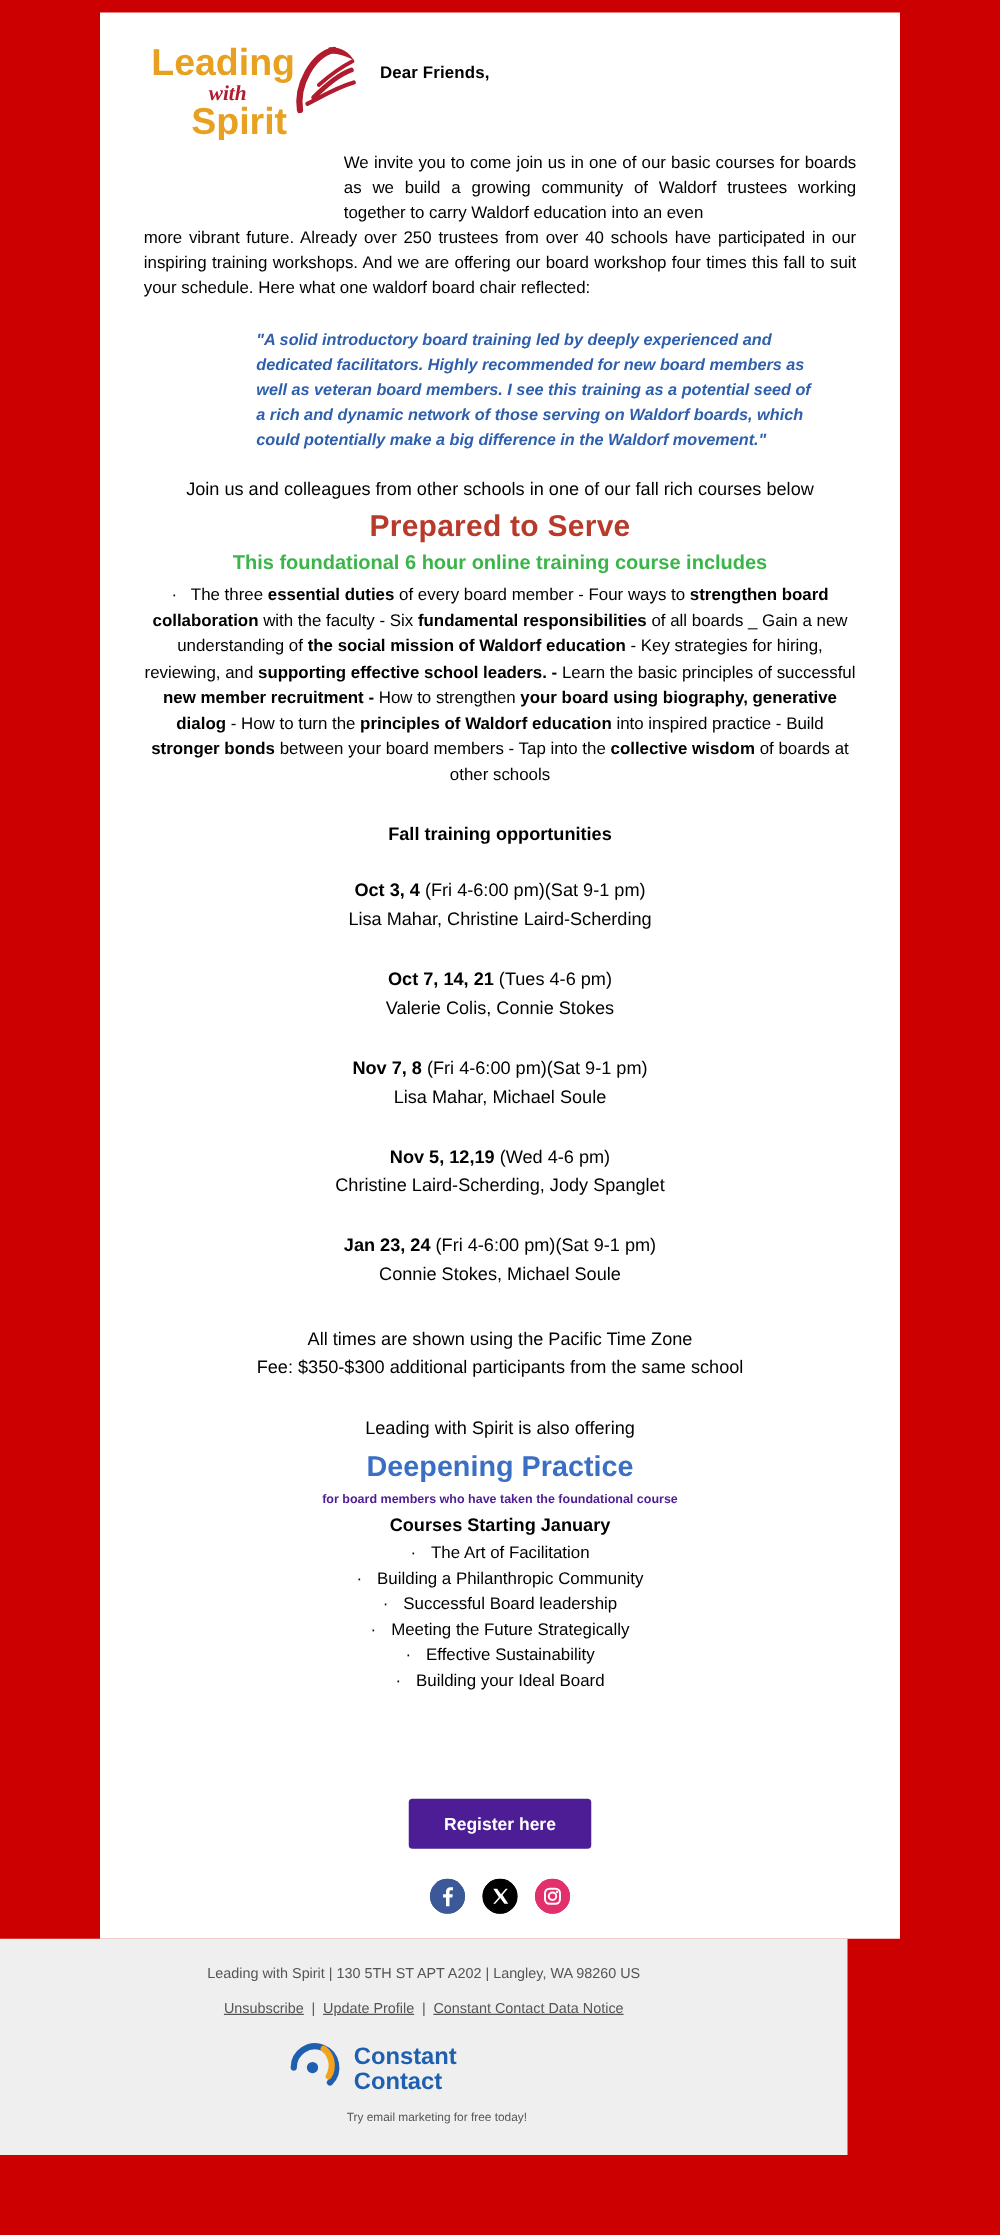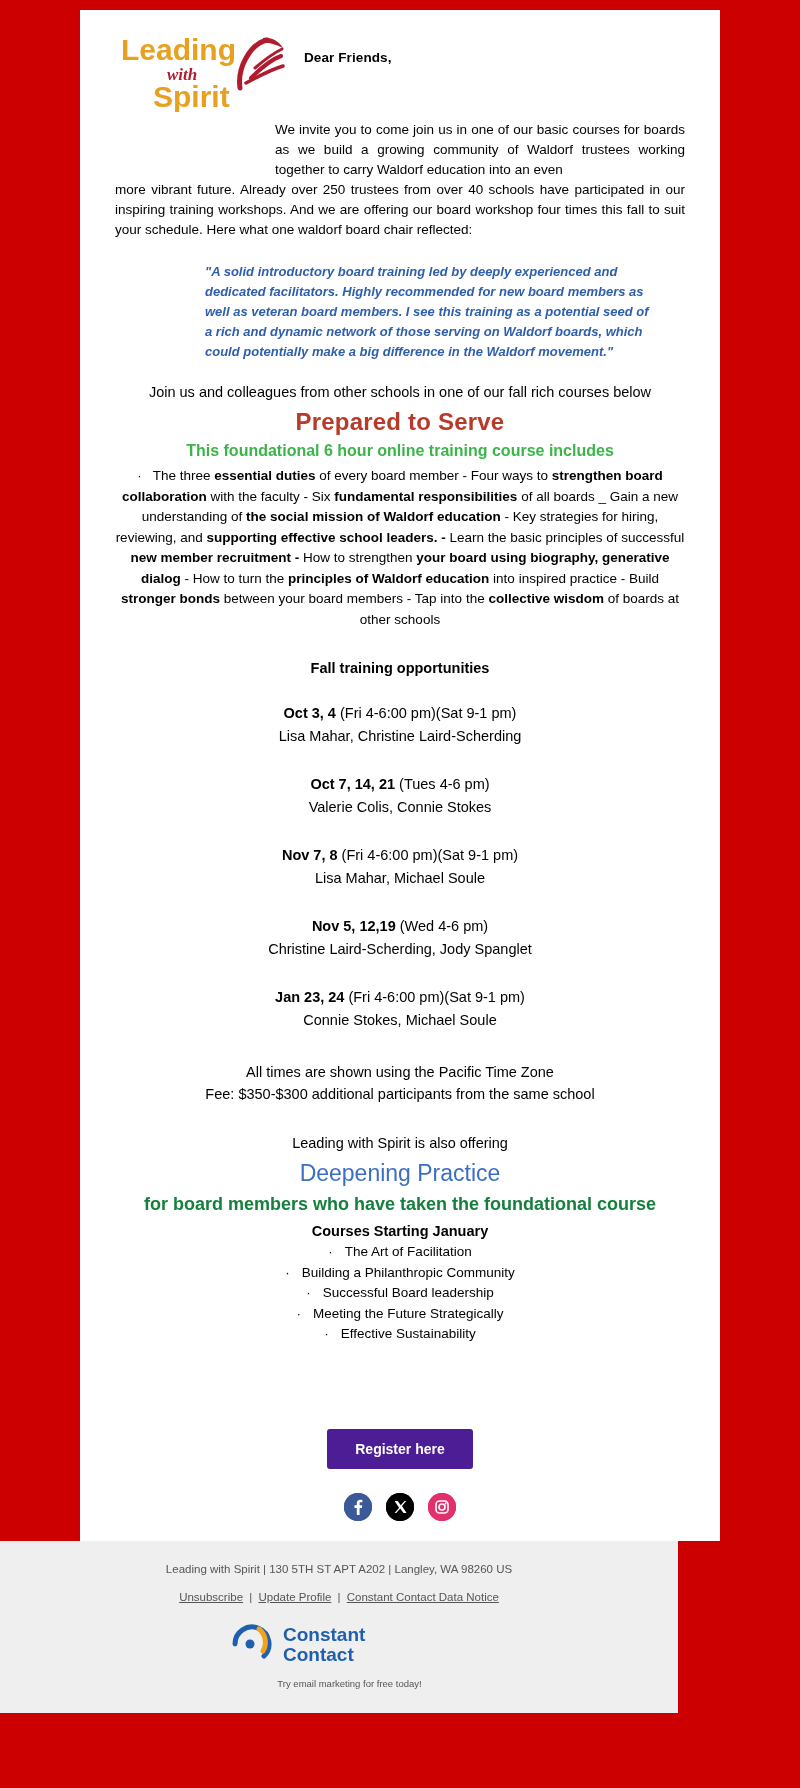--- a/index.html
+++ b/index.html
@@ -110,26 +110,26 @@
     font-size: 14.5px;
     line-height: 22px;
   }
   .also-offering {
     padding-top: 30px;
     font-size: 14.5px;
   }
   .deepening-title {
     color: #3B6FC4;
     font-size: 23px;
-    font-weight: normal;
+    font-weight: bold;
     padding-top: 9px;
   }
   .deepening-sub {
-    color: #15803d;
-    font-size: 18px;
+    color: #4c1d95;
+    font-size: 10px;
     font-weight: bold;
     padding-top: 7px;
   }
   .courses-heading {
     font-size: 14.5px;
     font-weight: bold;
     padding-top: 8px;
   }
   .course-list {
     list-style: none;
@@ -285,20 +285,21 @@
     <div class="center also-offering">Leading with Spirit is also offering</div>
     <div class="center deepening-title">Deepening Practice</div>
     <div class="center deepening-sub">for board members who have taken the foundational course</div>
     <div class="center courses-heading">Courses Starting January</div>
     <ul id="courses-target" class="course-list center">
         <li><span class="dot">·</span><span>The Art of Facilitation</span></li>
         <li><span class="dot">·</span><span>Building a Philanthropic Community</span></li>
         <li><span class="dot">·</span><span>Successful Board leadership</span></li>
         <li><span class="dot">·</span><span>Meeting the Future Strategically</span></li>
         <li><span class="dot">·</span><span>Effective Sustainability</span></li>
+        <li><span class="dot">·</span><span>Building your Ideal Board</span></li>
       </ul>
 
     <div class="cta-wrap">
       <a class="cta-button" href="#">Register here</a>
     </div>
 
     <div class="social-row">
       <a class="social-icon fb" href="#">
         <svg width="28" height="28" viewBox="0 0 28 28">
           <circle cx="14" cy="14" r="14" fill="#3B5998"></circle>

